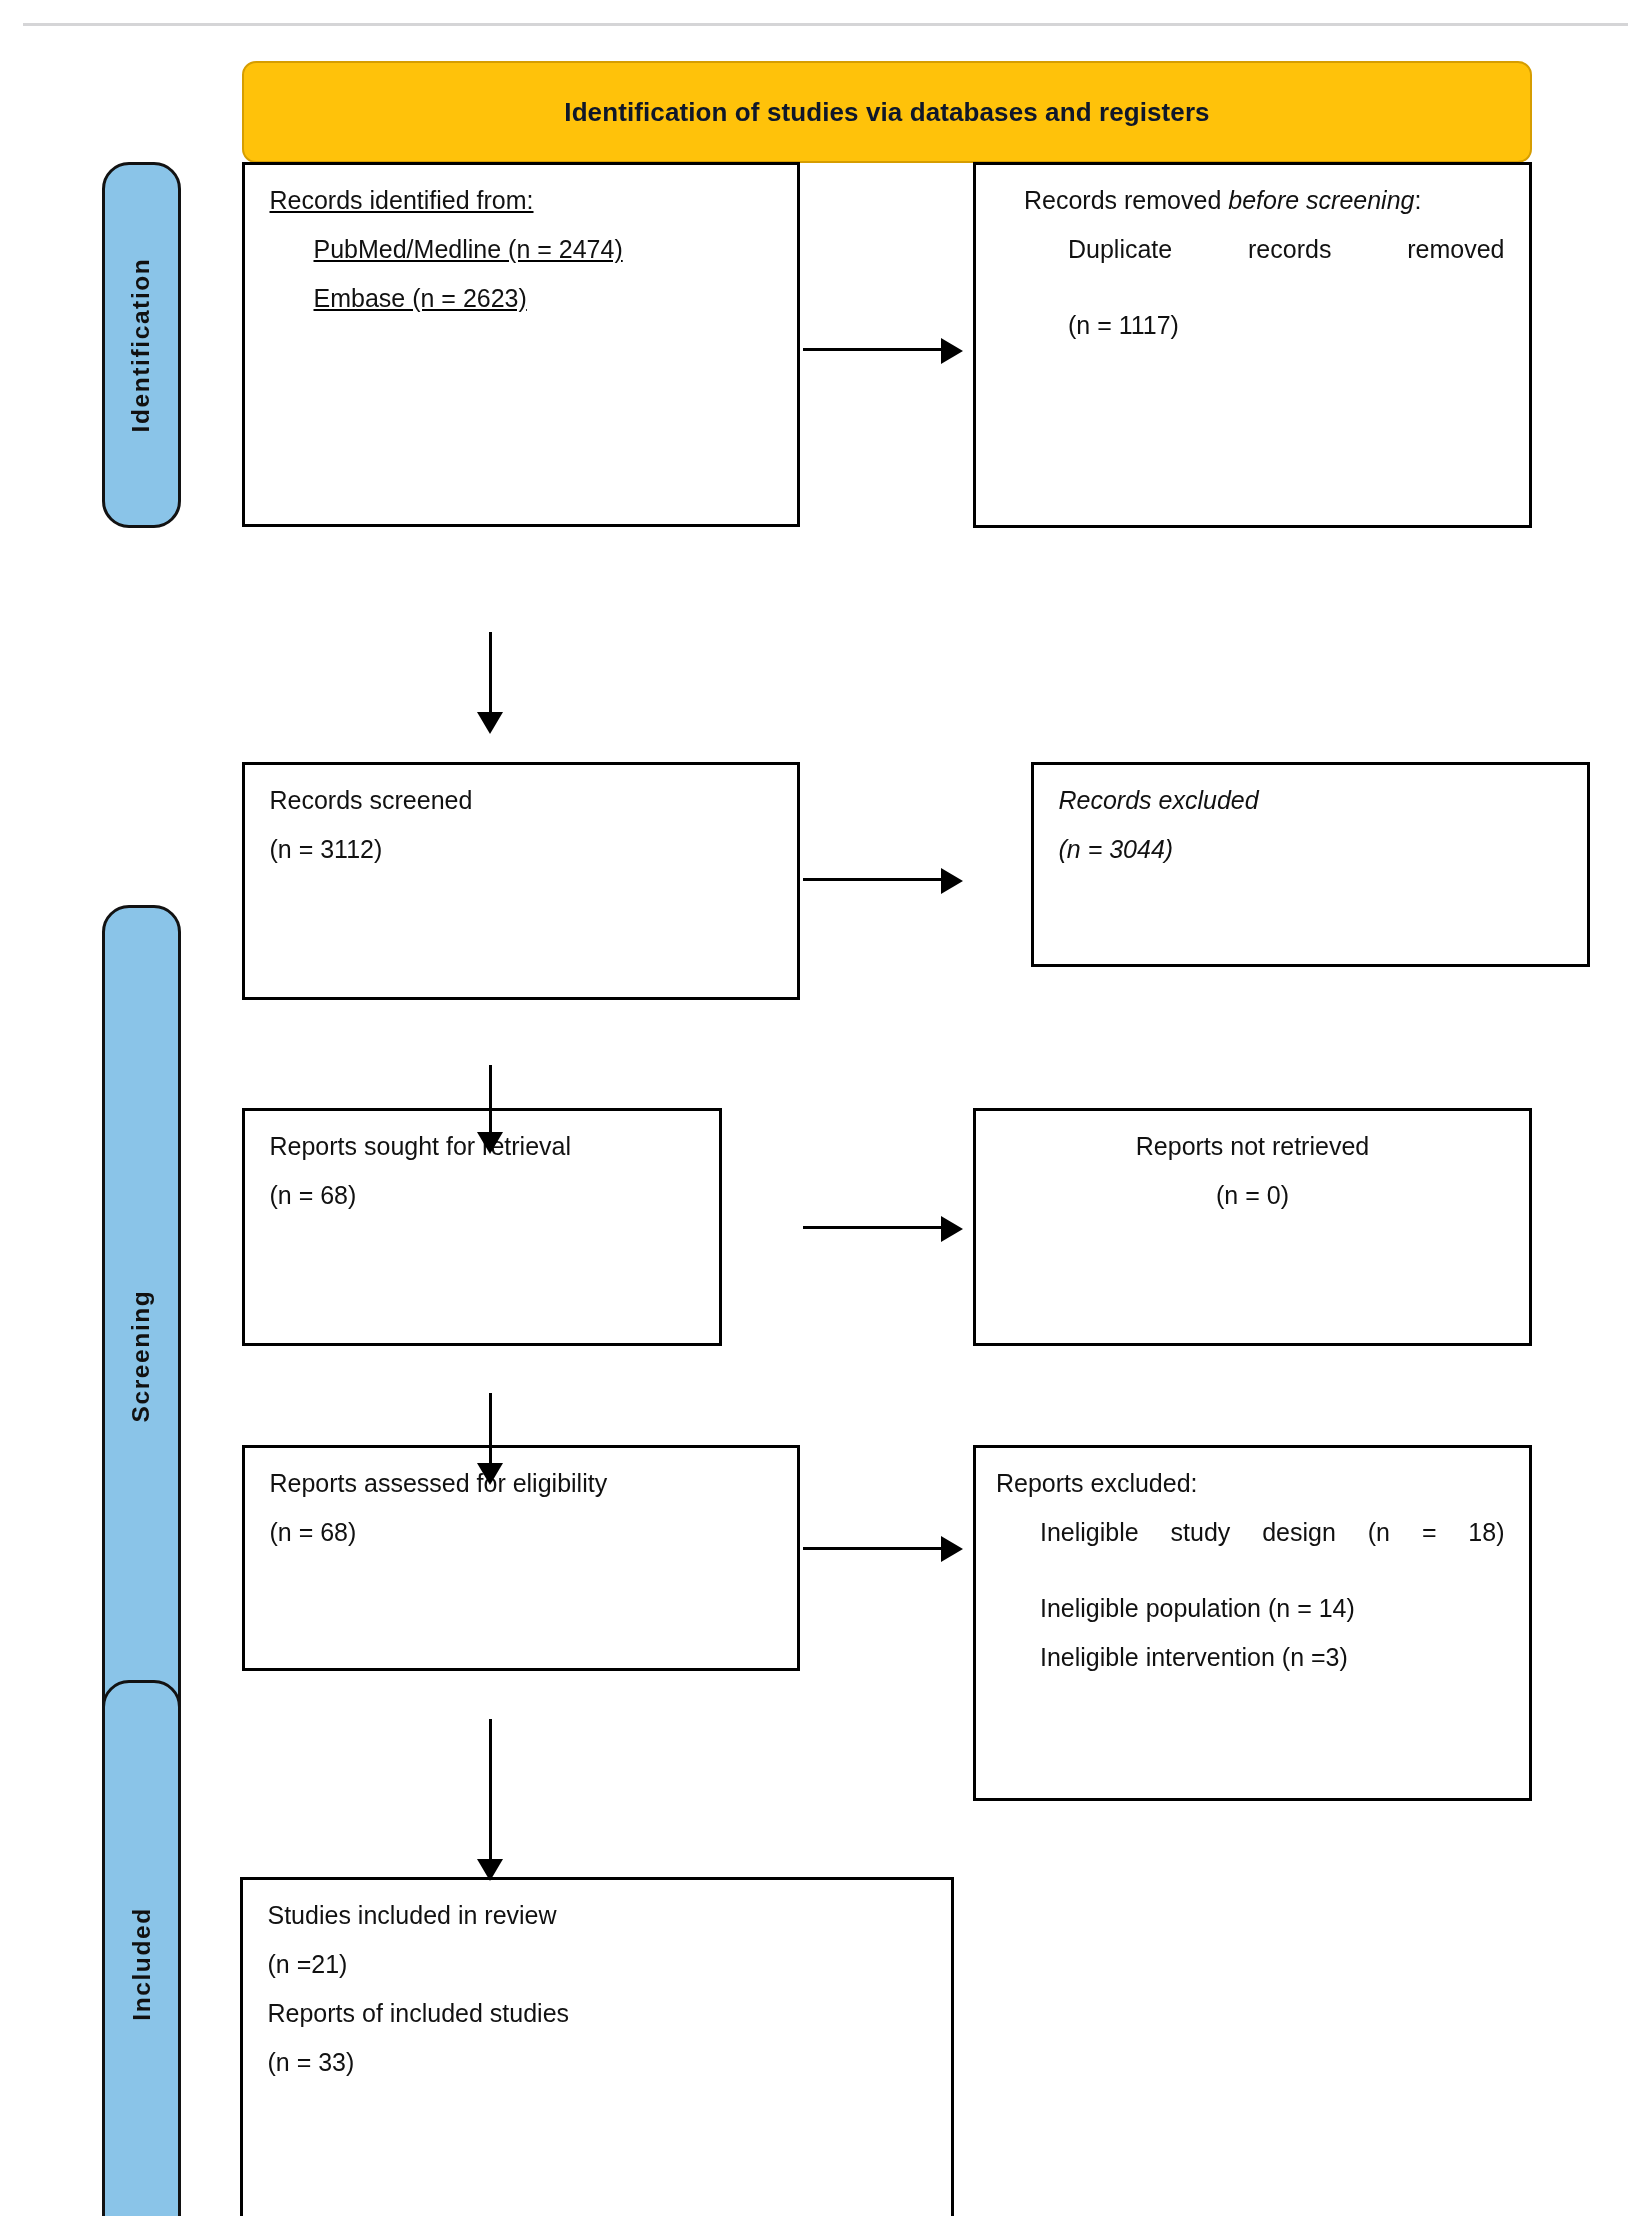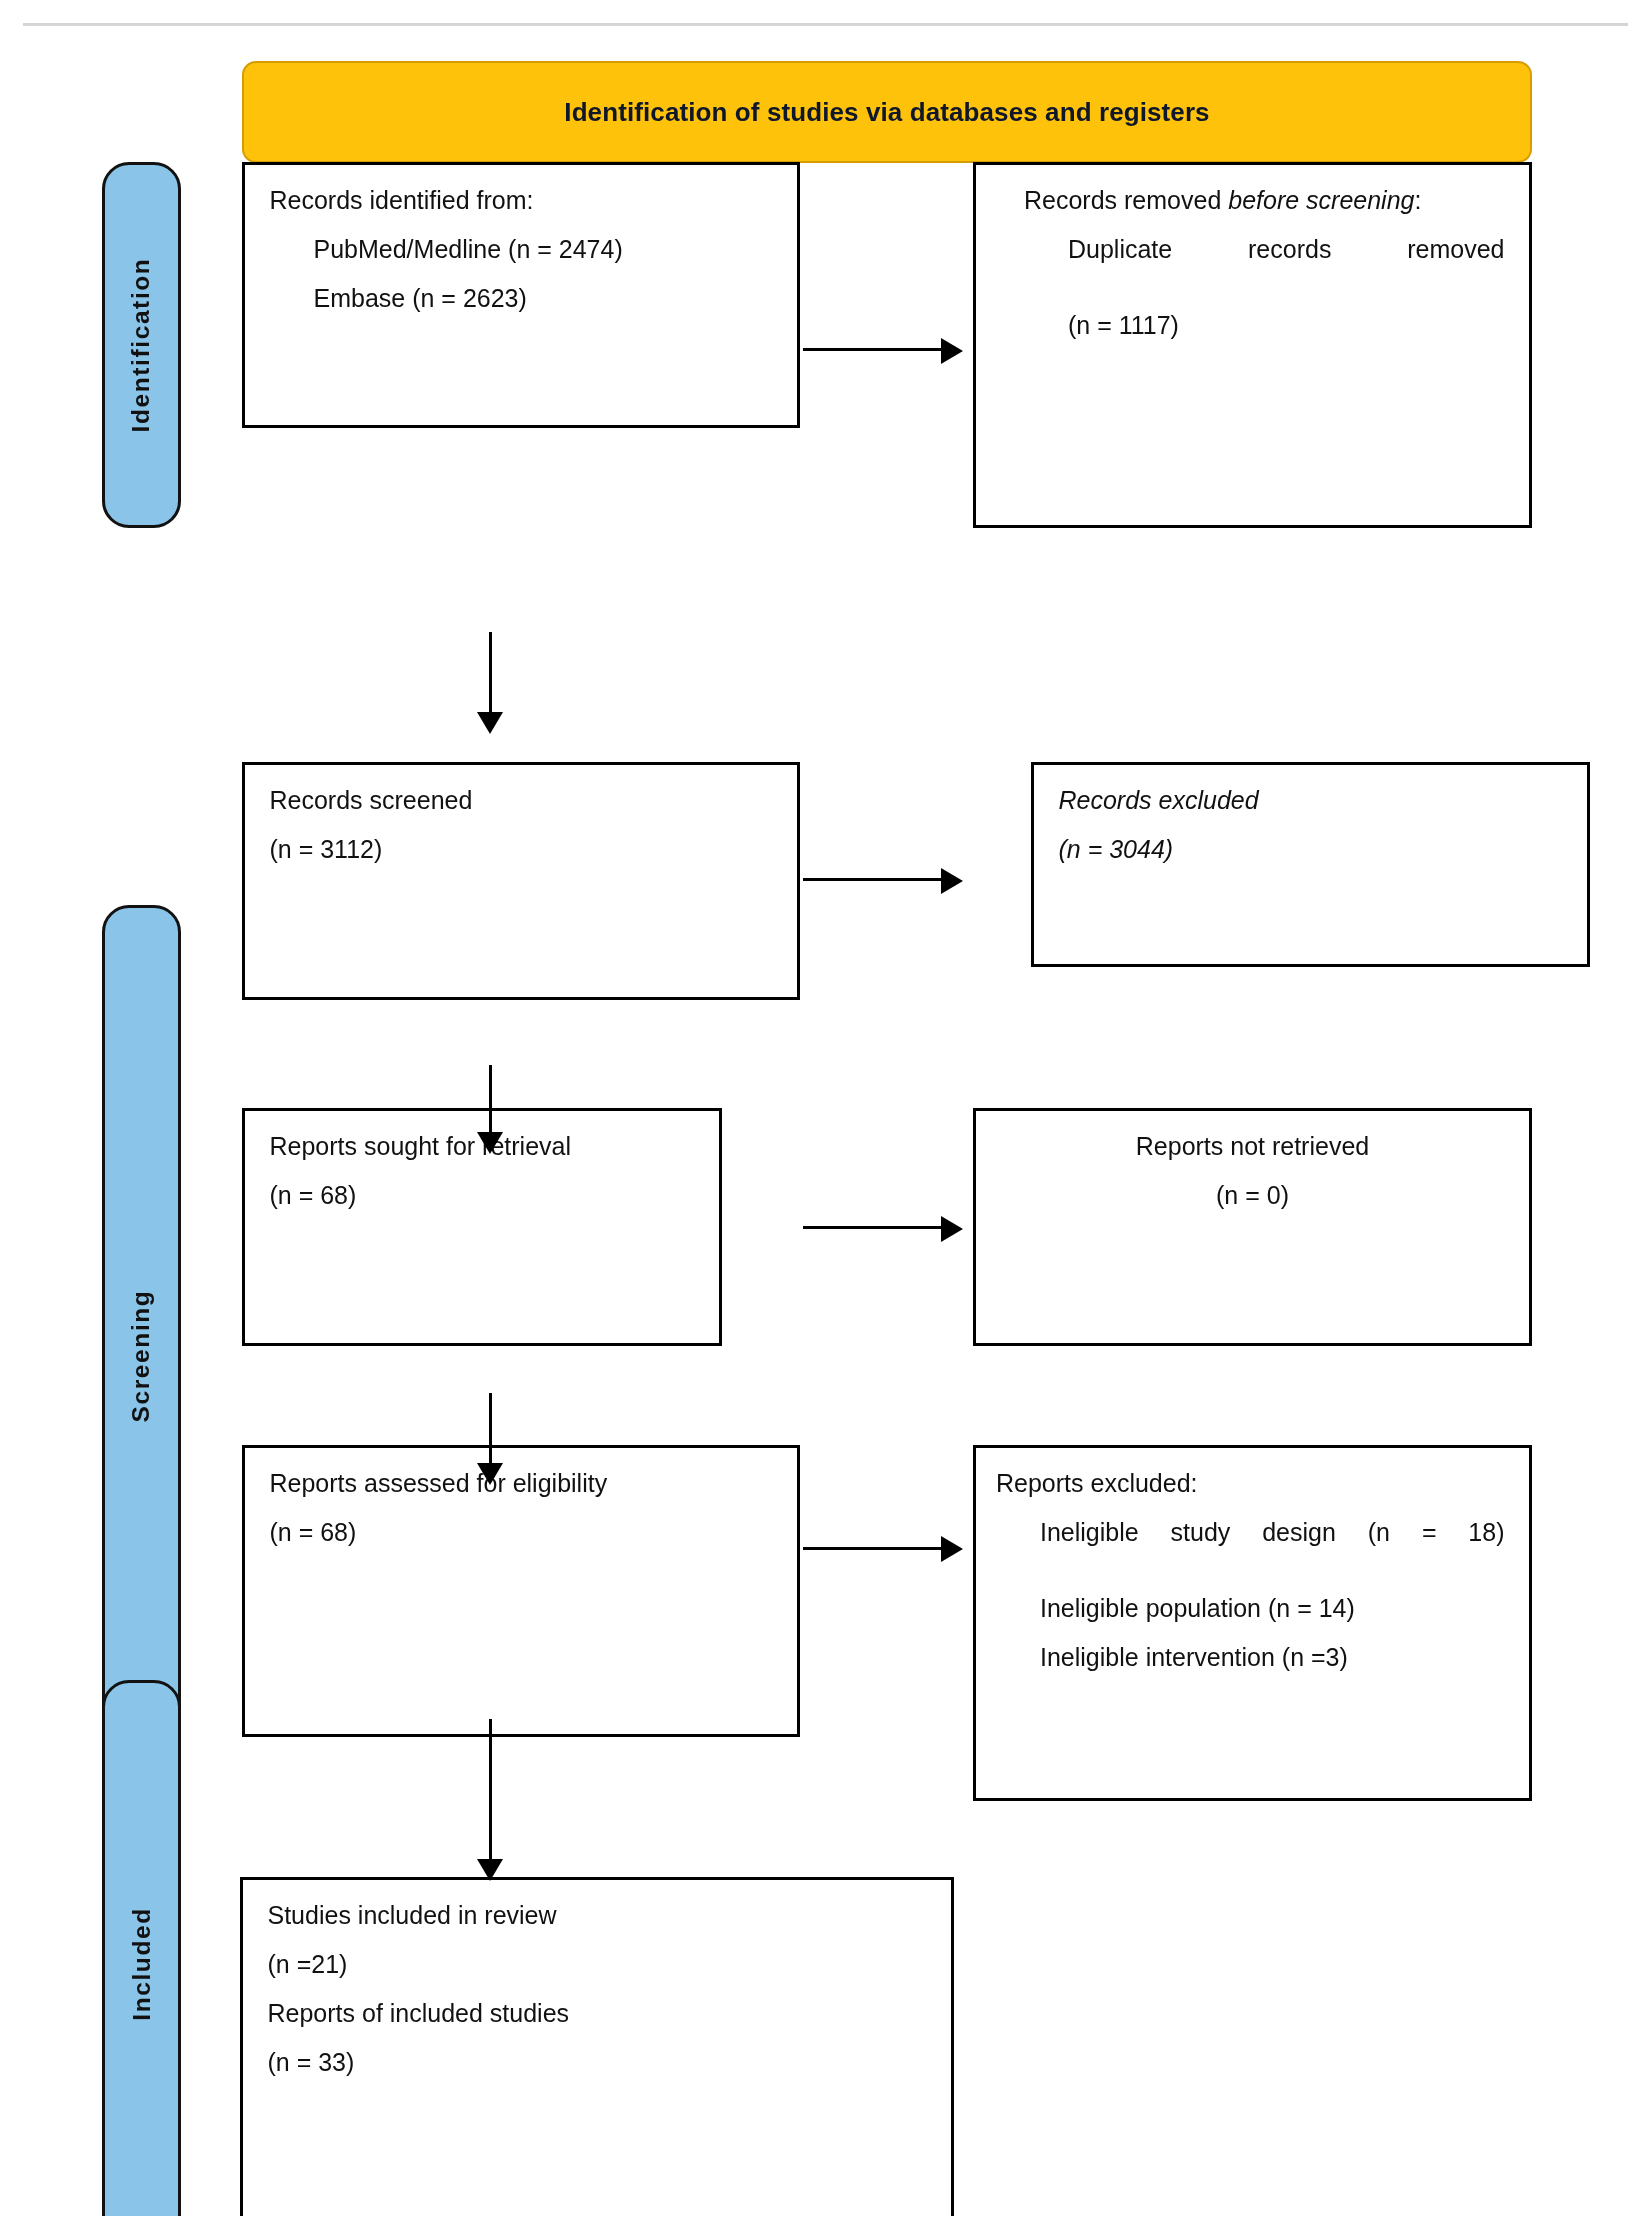--- a/index.html
+++ b/index.html
@@ -98,30 +98,30 @@
   .flow-box p.indent   { padding-left: 44px; }
   .flow-box p.justify  { text-align: justify; }
   .flow-box p.justify::after {
     content: "";
     display: inline-block;
     width: 100%;
   }
   .flow-box em { font-style: italic; }
 
   
-  #box-identified { left: 242px; top: 162px;  width: 558px; height: 266px; }
+  #box-identified { left: 242px; top: 162px;  width: 558px; height: 365px; text-decoration: underline; }
   #box-removed    { left: 973px; top: 162px; width: 559px; height: 366px; padding-left: 48px; }
   
   #box-screened   { left: 242px; top: 762px;  width: 558px; height: 238px; }
   #box-excluded   { left: 1031px; top: 762px; width: 559px; height: 205px; font-style: italic; }
   
   #box-sought     { left: 242px; top: 1108px;  width: 480px; height: 238px; }
   #box-notretr    { left: 973px; top: 1108px; width: 559px; height: 238px; text-align: center; }
   
-  #box-assessed   { left: 242px; top: 1445px;  width: 558px; height: 292px; }
+  #box-assessed   { left: 242px; top: 1445px;  width: 558px; height: 226px; }
   #box-reportsexc { left: 973px; top: 1445px; width: 559px; height: 356px; padding-left: 20px; }
   
   #box-included   { left: 240px; top: 1877px;  width: 714px; height: 361px; }
 
   
   .v-line {
     position: absolute;
     width: 3.2px;
     background: #000000;
   }

